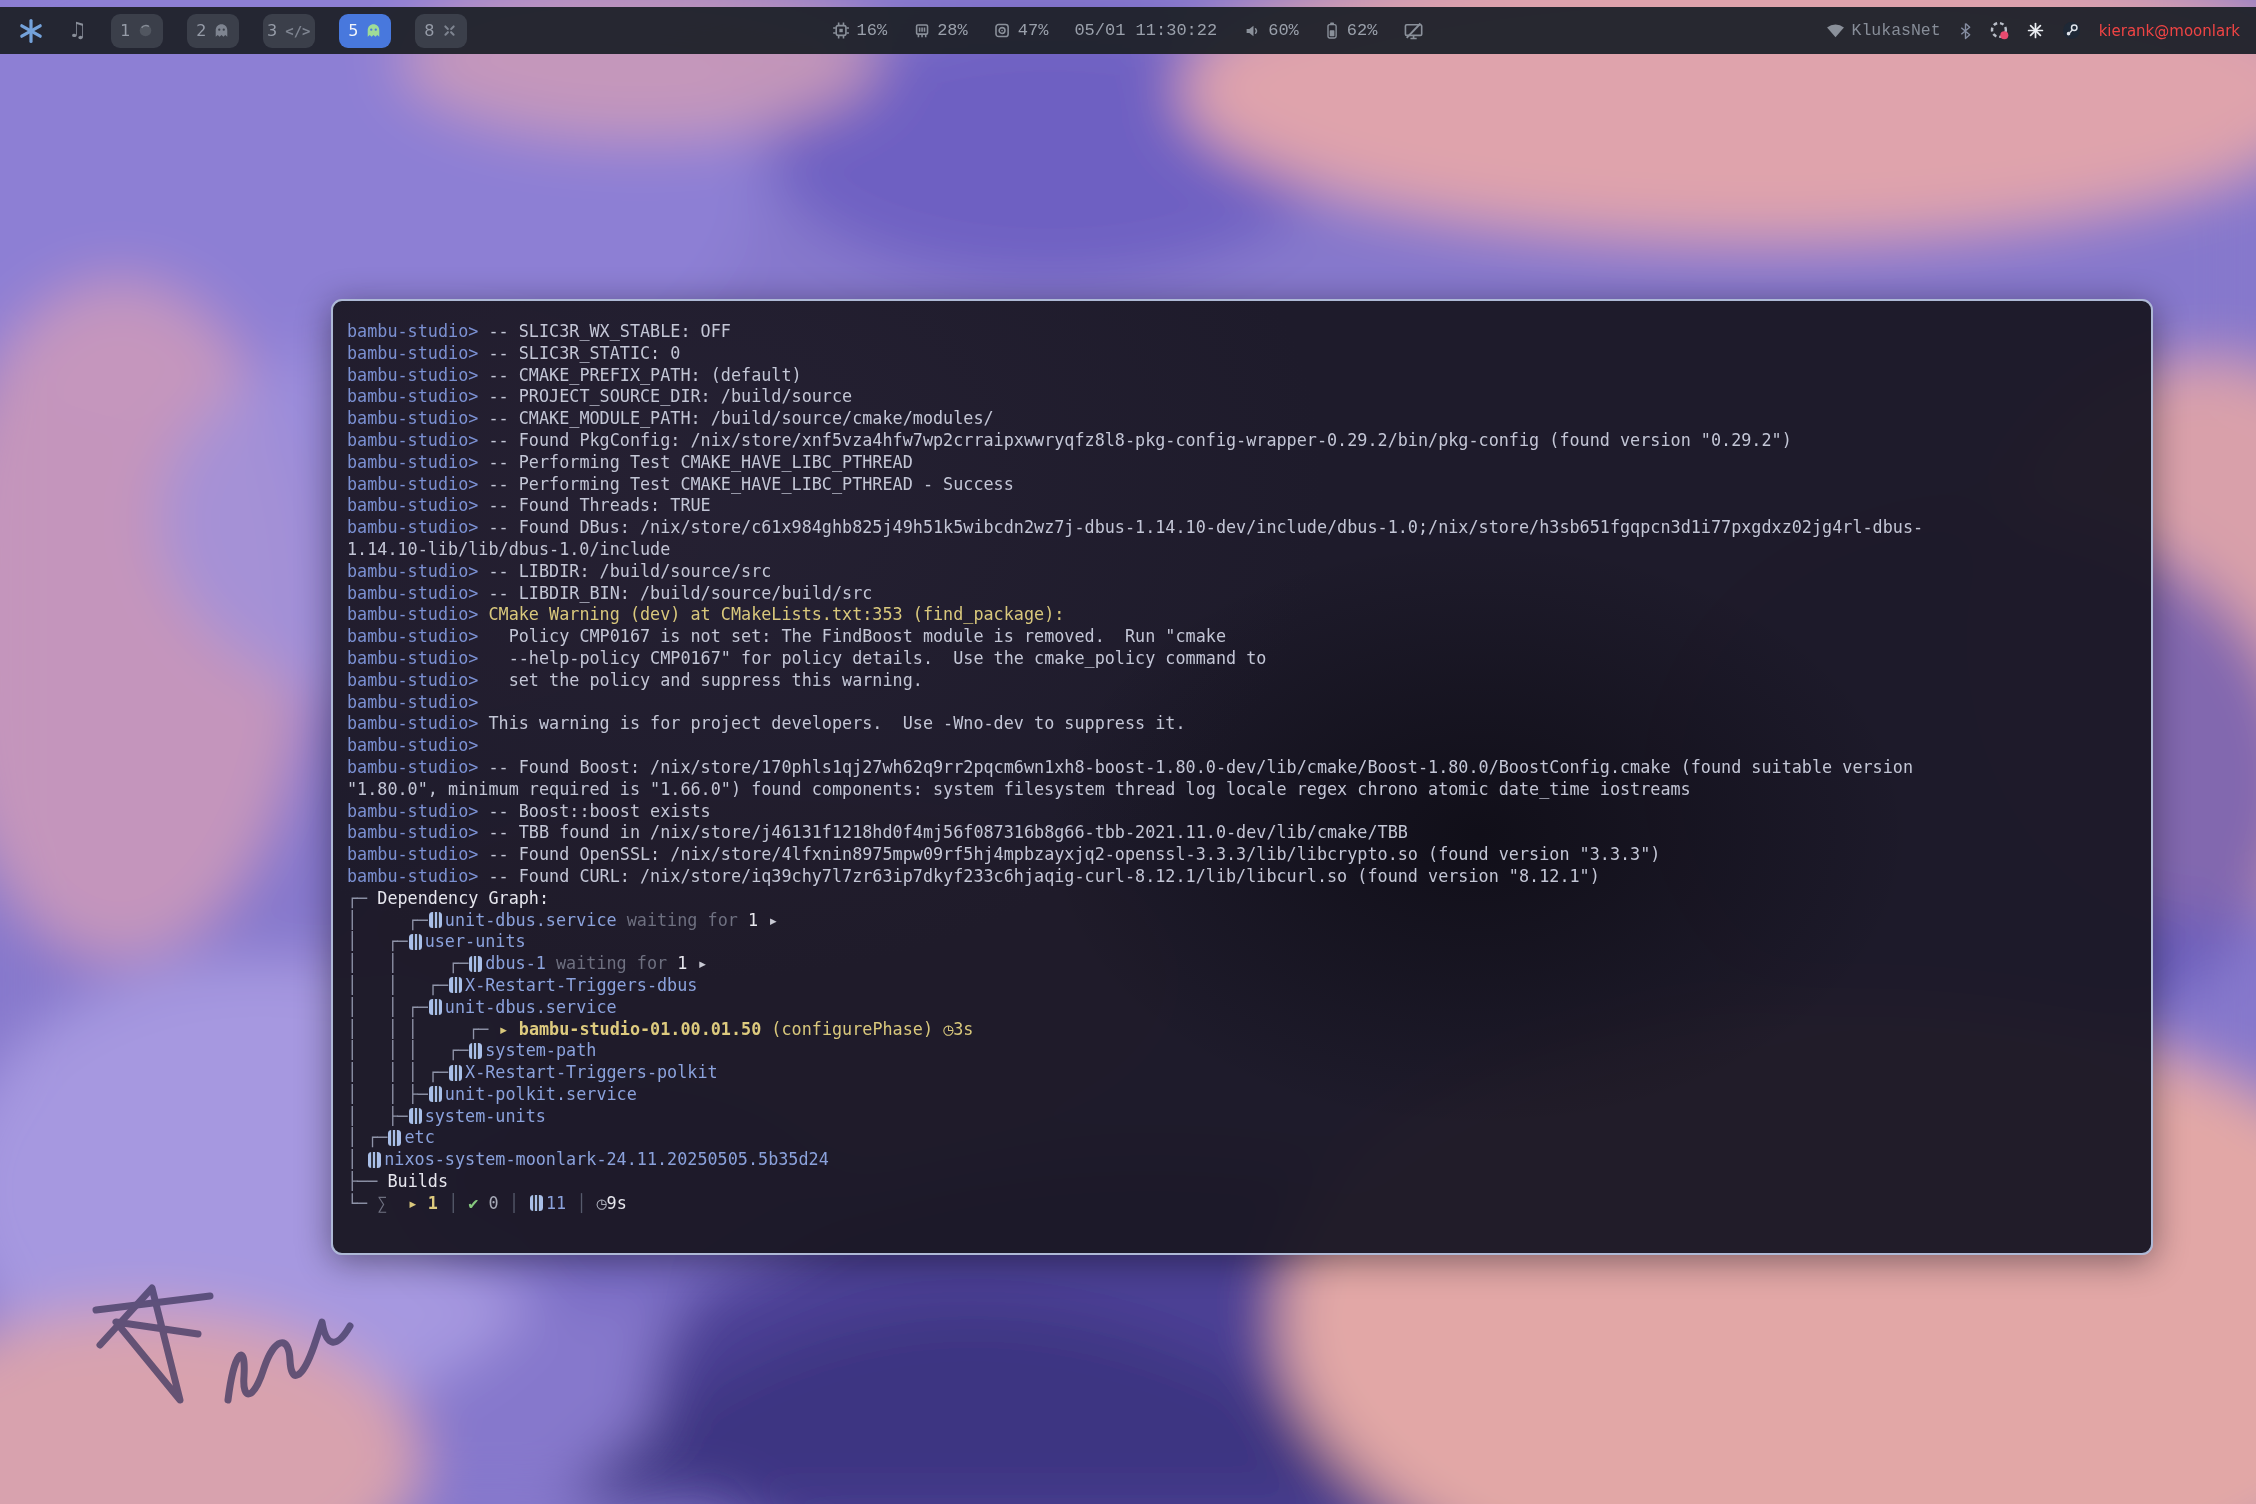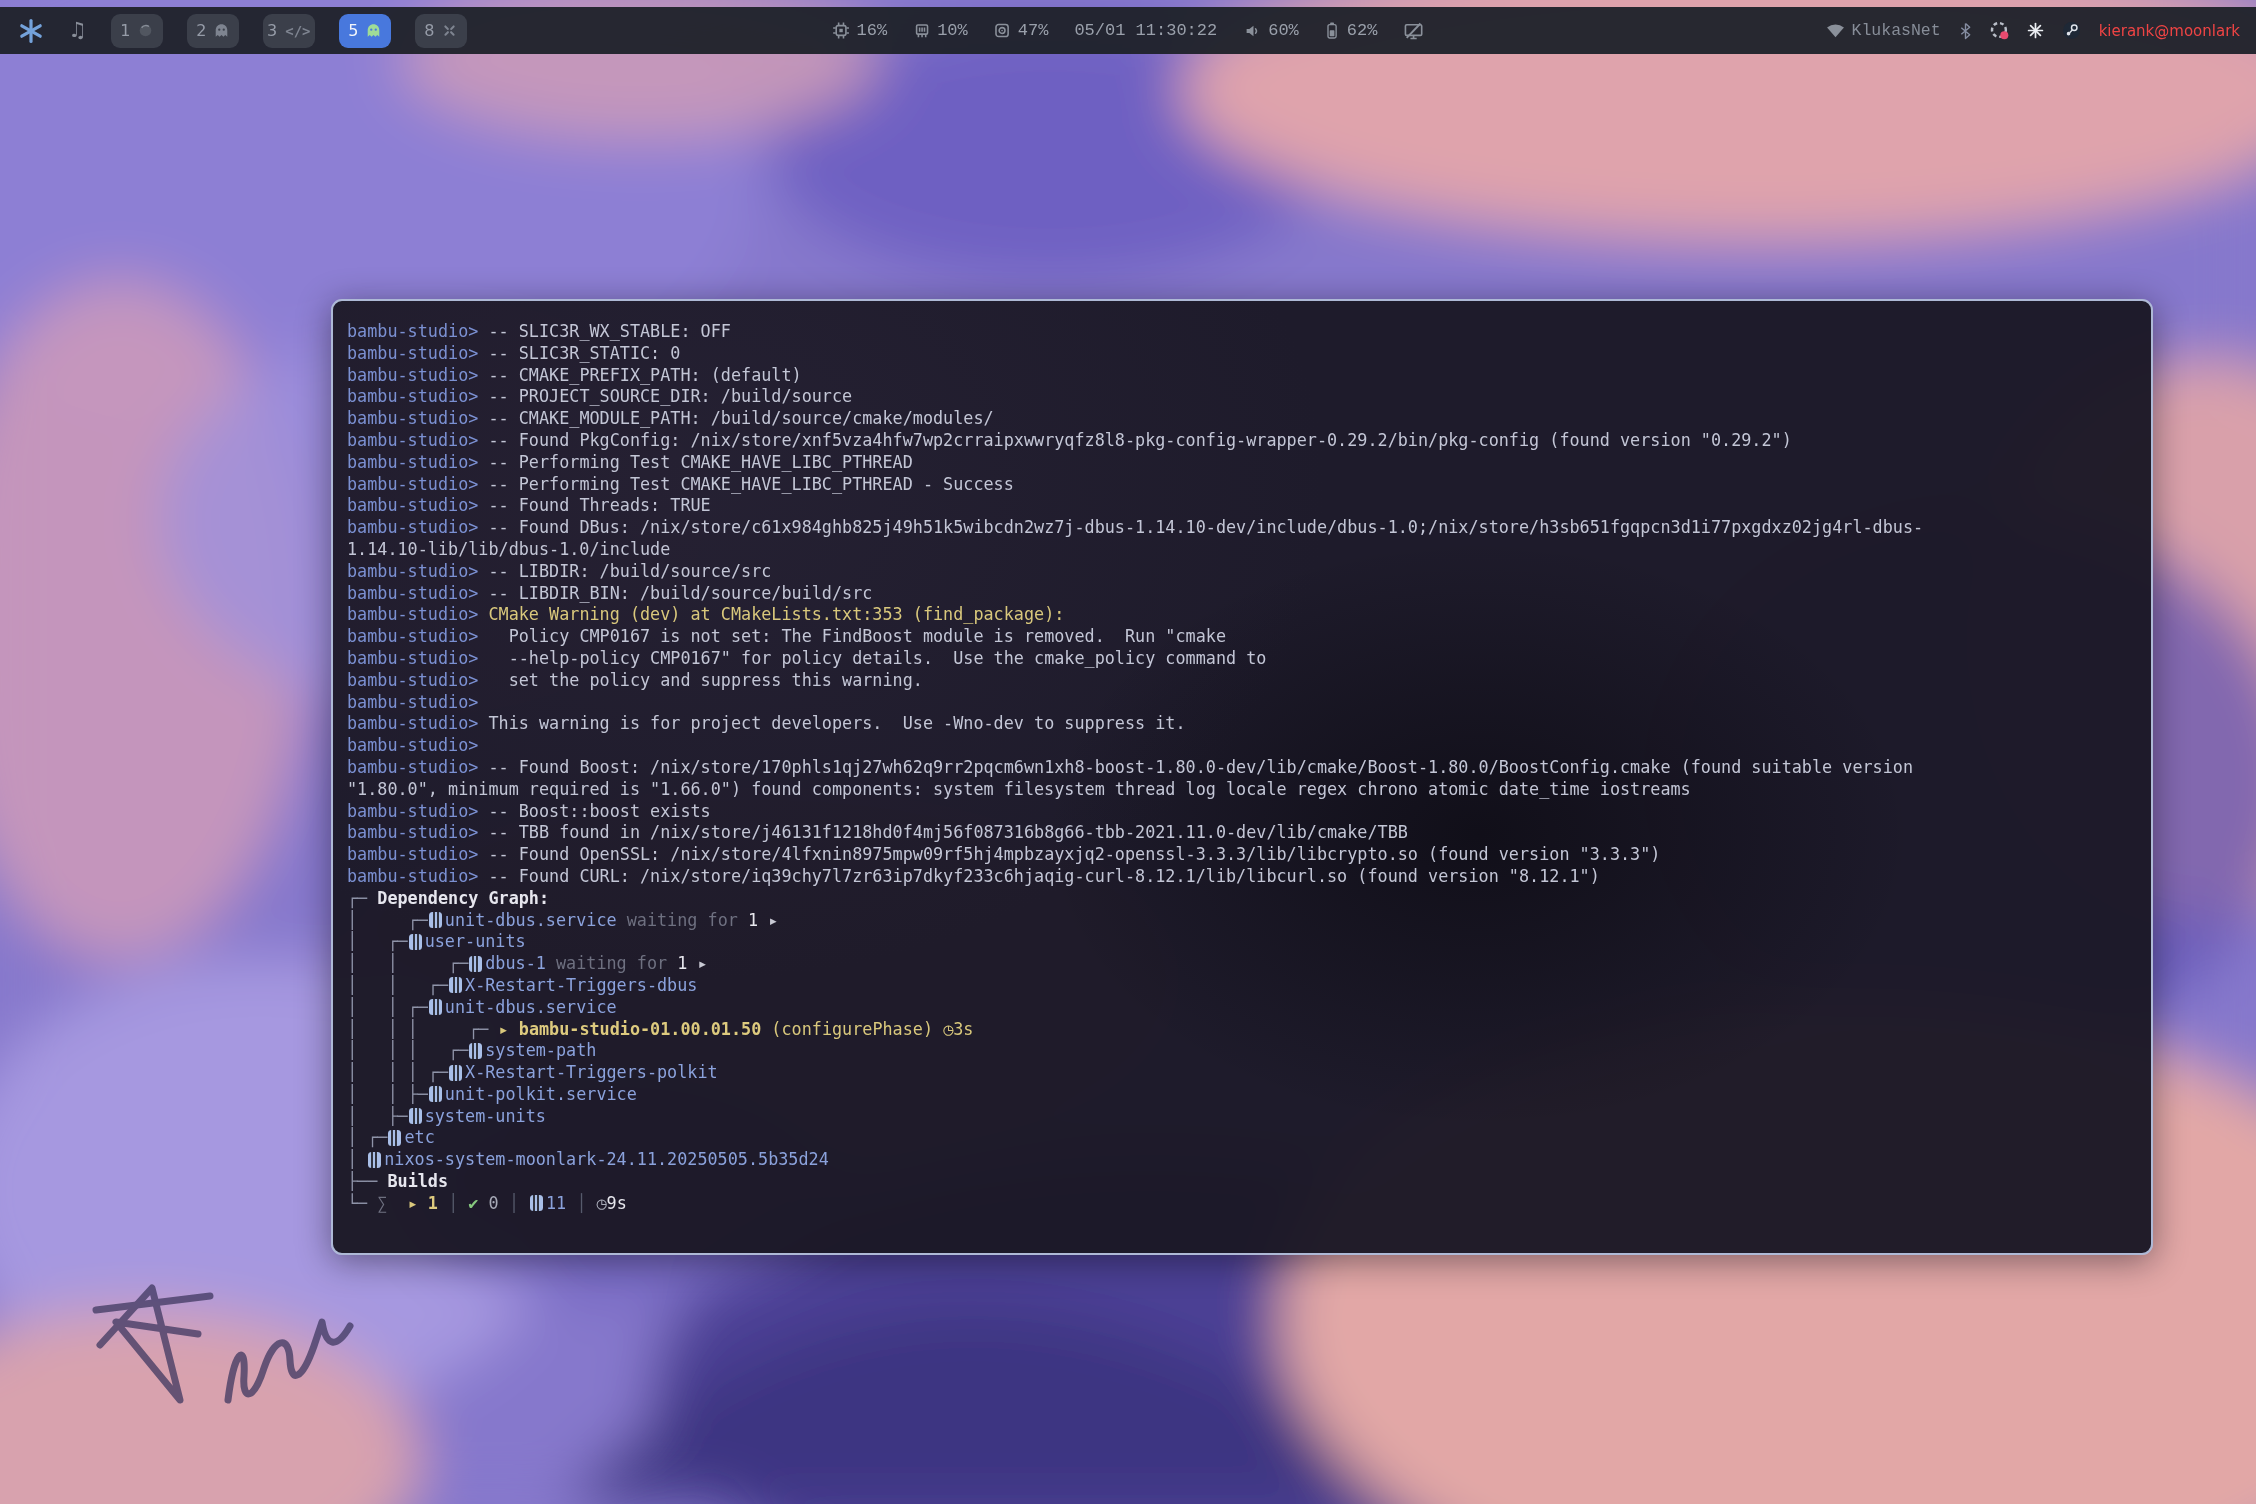--- a/index.html
+++ b/index.html
@@ -41,21 +41,21 @@
     font-size:16.8px;line-height:21.8px;white-space:pre;color:#c3c6d6;}
   .tline{height:21.8px;}
 
   
   .p{color:#7b90d2;}
   .d{color:#c3c6d6;}
   .y{color:#d9c87c;}
   .yb{color:#ddca7e;font-weight:bold;}
   .g{color:#6e7080;}
   .w{color:#e8e8ee;}
-  .wb{color:#e6e6ee;font-weight:bold;}
+  .wb{color:#e6e6ee;font-weight:normal;}
   .tl{color:#8f94a9;}
   .tb{color:#8ba2dc;}
   .grn{color:#86c87e;}
   .dim{color:#565a6c;}
   .arr{color:#c9cad4;}
   .gw{color:#a8abb8;}
   .ip{display:inline-block;width:13px;height:16px;border-radius:3.5px;
     vertical-align:-2.5px;margin:0 3px 0 1px;
     background:linear-gradient(90deg,#a9bfe8 0 3.5px,#30333f 3.5px 5.5px,
       #a9bfe8 5.5px 7.5px,#30333f 7.5px 9.5px,#a9bfe8 9.5px 13px);}
@@ -187,21 +187,21 @@
           <svg width="17" height="17" viewBox="0 0 14 14" stroke="#8a909a" fill="none" stroke-width="1.3">
             <rect x="2.5" y="2.5" width="9" height="7.5" rx="1"></rect>
             <line x1="5" y1="4.5" x2="5" y2="8"></line>
               <line x1="7" y1="4.5" x2="7" y2="8"></line>
               <line x1="9" y1="4.5" x2="9" y2="8"></line>
             <line x1="4" y1="10" x2="4" y2="12.5"></line>
               <line x1="7" y1="10" x2="7" y2="12.5"></line>
               <line x1="10" y1="10" x2="10" y2="12.5"></line>
           </svg>
         </span>
-        <span>10%</span>
+        <span>28%</span>
       </span>
       <span class="module">
         <span class="bar-icon">
           <svg width="17" height="17" viewBox="0 0 14 14" stroke="#8a909a" fill="none" stroke-width="1.3">
             <rect x="2" y="2" width="10" height="10" rx="2.2"></rect>
             <circle cx="7" cy="7" r="2.4"></circle>
               <circle cx="7" cy="7" r="0.7" fill="#8a909a" stroke="none"></circle>
           </svg>
         </span>
         <span>47%</span>

